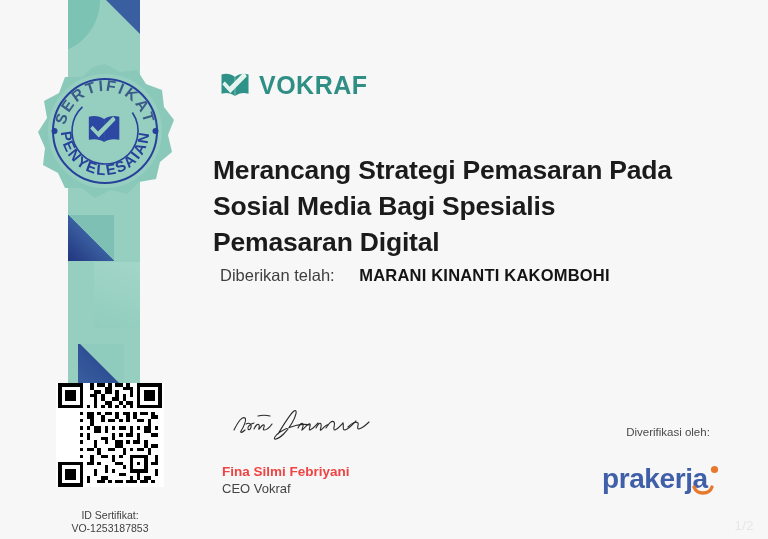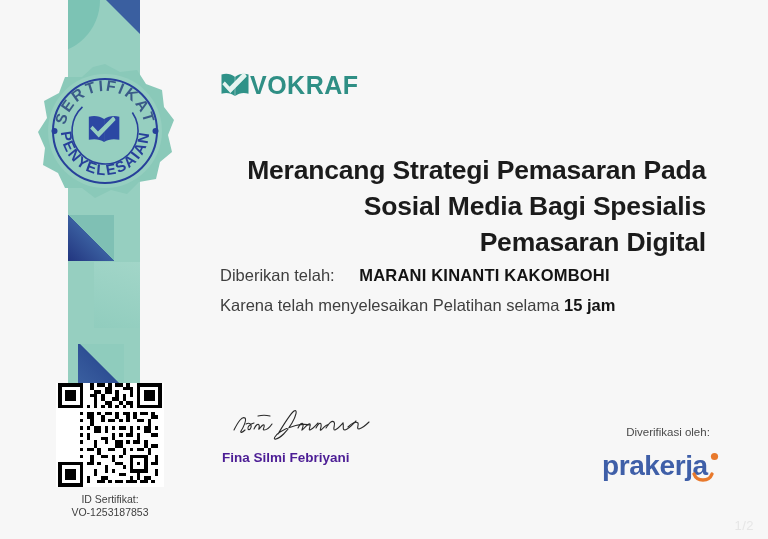--- a/index.html
+++ b/index.html
@@ -95,21 +95,21 @@
   }
   .seal svg { display: block; }
 
   
   .brand {
     position: absolute;
     left: 220px;
     top: 70px;
     display: flex;
     align-items: center;
-    gap: 0;
+    gap: 9px;
   }
   .brand-mark { width: 30px; height: 30px; display: block; }
   .brand-name {
     font-size: 25px;
     font-weight: 700;
     letter-spacing: .5px;
     color: #2f8f85;
     line-height: 1;
   }
 
@@ -118,29 +118,28 @@
     position: absolute;
     left: 220px;
     top: 128px;
     font-size: 17.5px;
     font-weight: 700;
     letter-spacing: .45px;
     color: #3d3d3d;
   }
   .title {
     position: absolute;
-    left: 236px;
+    left: 213px;
     top: 152px;
     width: 470px;
     font-size: 26.5px;
     font-weight: 700;
     line-height: 36px;
     letter-spacing: -.2px;
     color: #1b1b1b;
-    text-align: right;
   }
   .given {
     position: absolute;
     left: 220px;
     top: 266px;
     font-size: 16.5px;
     color: #3f3f3f;
   }
   .given b { color: #141414; font-weight: 700; letter-spacing: .2px; padding-left: 20px; }
   .duration {
@@ -160,58 +159,58 @@
     width: 108px;
     text-align: center;
   }
   .qr {
     width: 108px;
     height: 104px;
     display: block;
     background: #fff;
   }
   .qr-caption {
-    margin-top: 6px;
+    margin-top: 22px;
     font-size: 10.5px;
     line-height: 13px;
     color: #3f3f3f;
   }
 
   
   .sig-wrap {
     position: absolute;
     left: 222px;
     top: 404px;
     width: 210px;
   }
   .sig-img { width: 150px; height: 42px; display: block; margin-left: 6px; }
   .sig-name {
-    margin-top: 4px;
+    margin-top: 18px;
     font-size: 13.5px;
     font-weight: 700;
-    color: #4c1d95;
+    color: #ef4444;
   }
   .sig-role {
     margin-top: 2px;
     font-size: 13px;
     color: #454545;
   }
 
   
   .verif {
     position: absolute;
     right: 24px;
     top: 426px;
     text-align: center;
     width: 152px;
   }
   .verif-label {
     font-size: 11.5px;
     color: #4a4a4a;
-    margin-bottom: 8px;
+    margin-bottom: 21px;
   }
   .verif-logo { width: 140px; height: 40px; display: block; margin: 0 auto; }
 
   
   .page-indicator {
     position: absolute;
     right: 14px;
     bottom: 6px;
     font-size: 13px;
     color: #e6e6e6;
@@ -276,24 +275,20 @@
     <span class="brand-name">VOKRAF</span>
   </div>
 
   <div class="title">Merancang Strategi Pemasaran Pada Sosial Media Bagi Spesialis Pemasaran Digital</div>
 
   <div class="given">
     <span>Diberikan telah:</span>
     <b>MARANI KINANTI KAKOMBOHI</b>
   </div>
 
-  <div class="duration">
-    <span>Karena telah menyelesaikan Pelatihan selama</span>
-    <b>15 jam</b>
-  </div>
 
   <div class="qr-wrap">
     <svg class="qr" viewBox="0 0 29 29" shape-rendering="crispEdges">
       <rect width="29" height="29" fill="#ffffff"></rect>
       <g fill="#000000">
 
         <rect x="0" y="0" width="7" height="1"></rect>
           <rect x="0" y="6" width="7" height="1"></rect>
         <rect x="0" y="0" width="1" height="7"></rect>
           <rect x="6" y="0" width="1" height="7"></rect>
@@ -439,20 +434,21 @@
         <path d="M26 25 C28 21 30 19 31 21 C32 23 30 26 31 25 C33 23 35 20 36 21 C37 23 34 26 36 26 C39 26 42 23 44 20"></path>
         <path d="M30 12 C34 11 38 11 42 12"></path>
         <path d="M50 30 C56 20 62 10 66 7 C70 5 68 12 64 19 C59 28 52 34 48 35 C45 36 46 32 52 28 C62 22 74 19 82 21"></path>
         <path d="M70 24 C72 20 74 18 75 20 C76 23 73 27 74 26 C77 24 80 19 82 20 C83 22 80 26 82 26 C85 25 88 21 90 19"></path>
         <path d="M88 24 C90 20 92 18 93 20 C94 23 91 27 93 26 C96 24 98 20 100 21"></path>
         <path d="M98 24 C101 19 104 16 106 18 C108 20 104 26 107 26 C110 25 113 21 115 19 C116 22 114 26 117 26 C121 25 125 20 128 17"></path>
         <path d="M120 23 C124 19 128 17 130 19 C131 21 128 25 131 25 C134 24 138 21 141 18"></path>
       </g>
     </svg>
     <div class="sig-name">Fina Silmi Febriyani</div>
+    <div class="sig-role">CEO Vokraf</div>
   </div>
 
   <div class="verif">
     <div class="verif-label">Diverifikasi oleh:</div>
     <svg class="verif-logo" viewBox="0 0 140 40">
       <text x="4" y="29" font-family="Liberation Sans, sans-serif" font-size="28" font-weight="700" letter-spacing="-0.4" fill="#3f5fa8">prakerja</text>
       <path d="M96 28 C99 36 111 36 114 28" fill="none" stroke="#e8792c" stroke-width="3.4" stroke-linecap="round"></path>
       <circle cx="116.5" cy="10.5" r="3.6" fill="#e8792c"></circle>
     </svg>
   </div>

